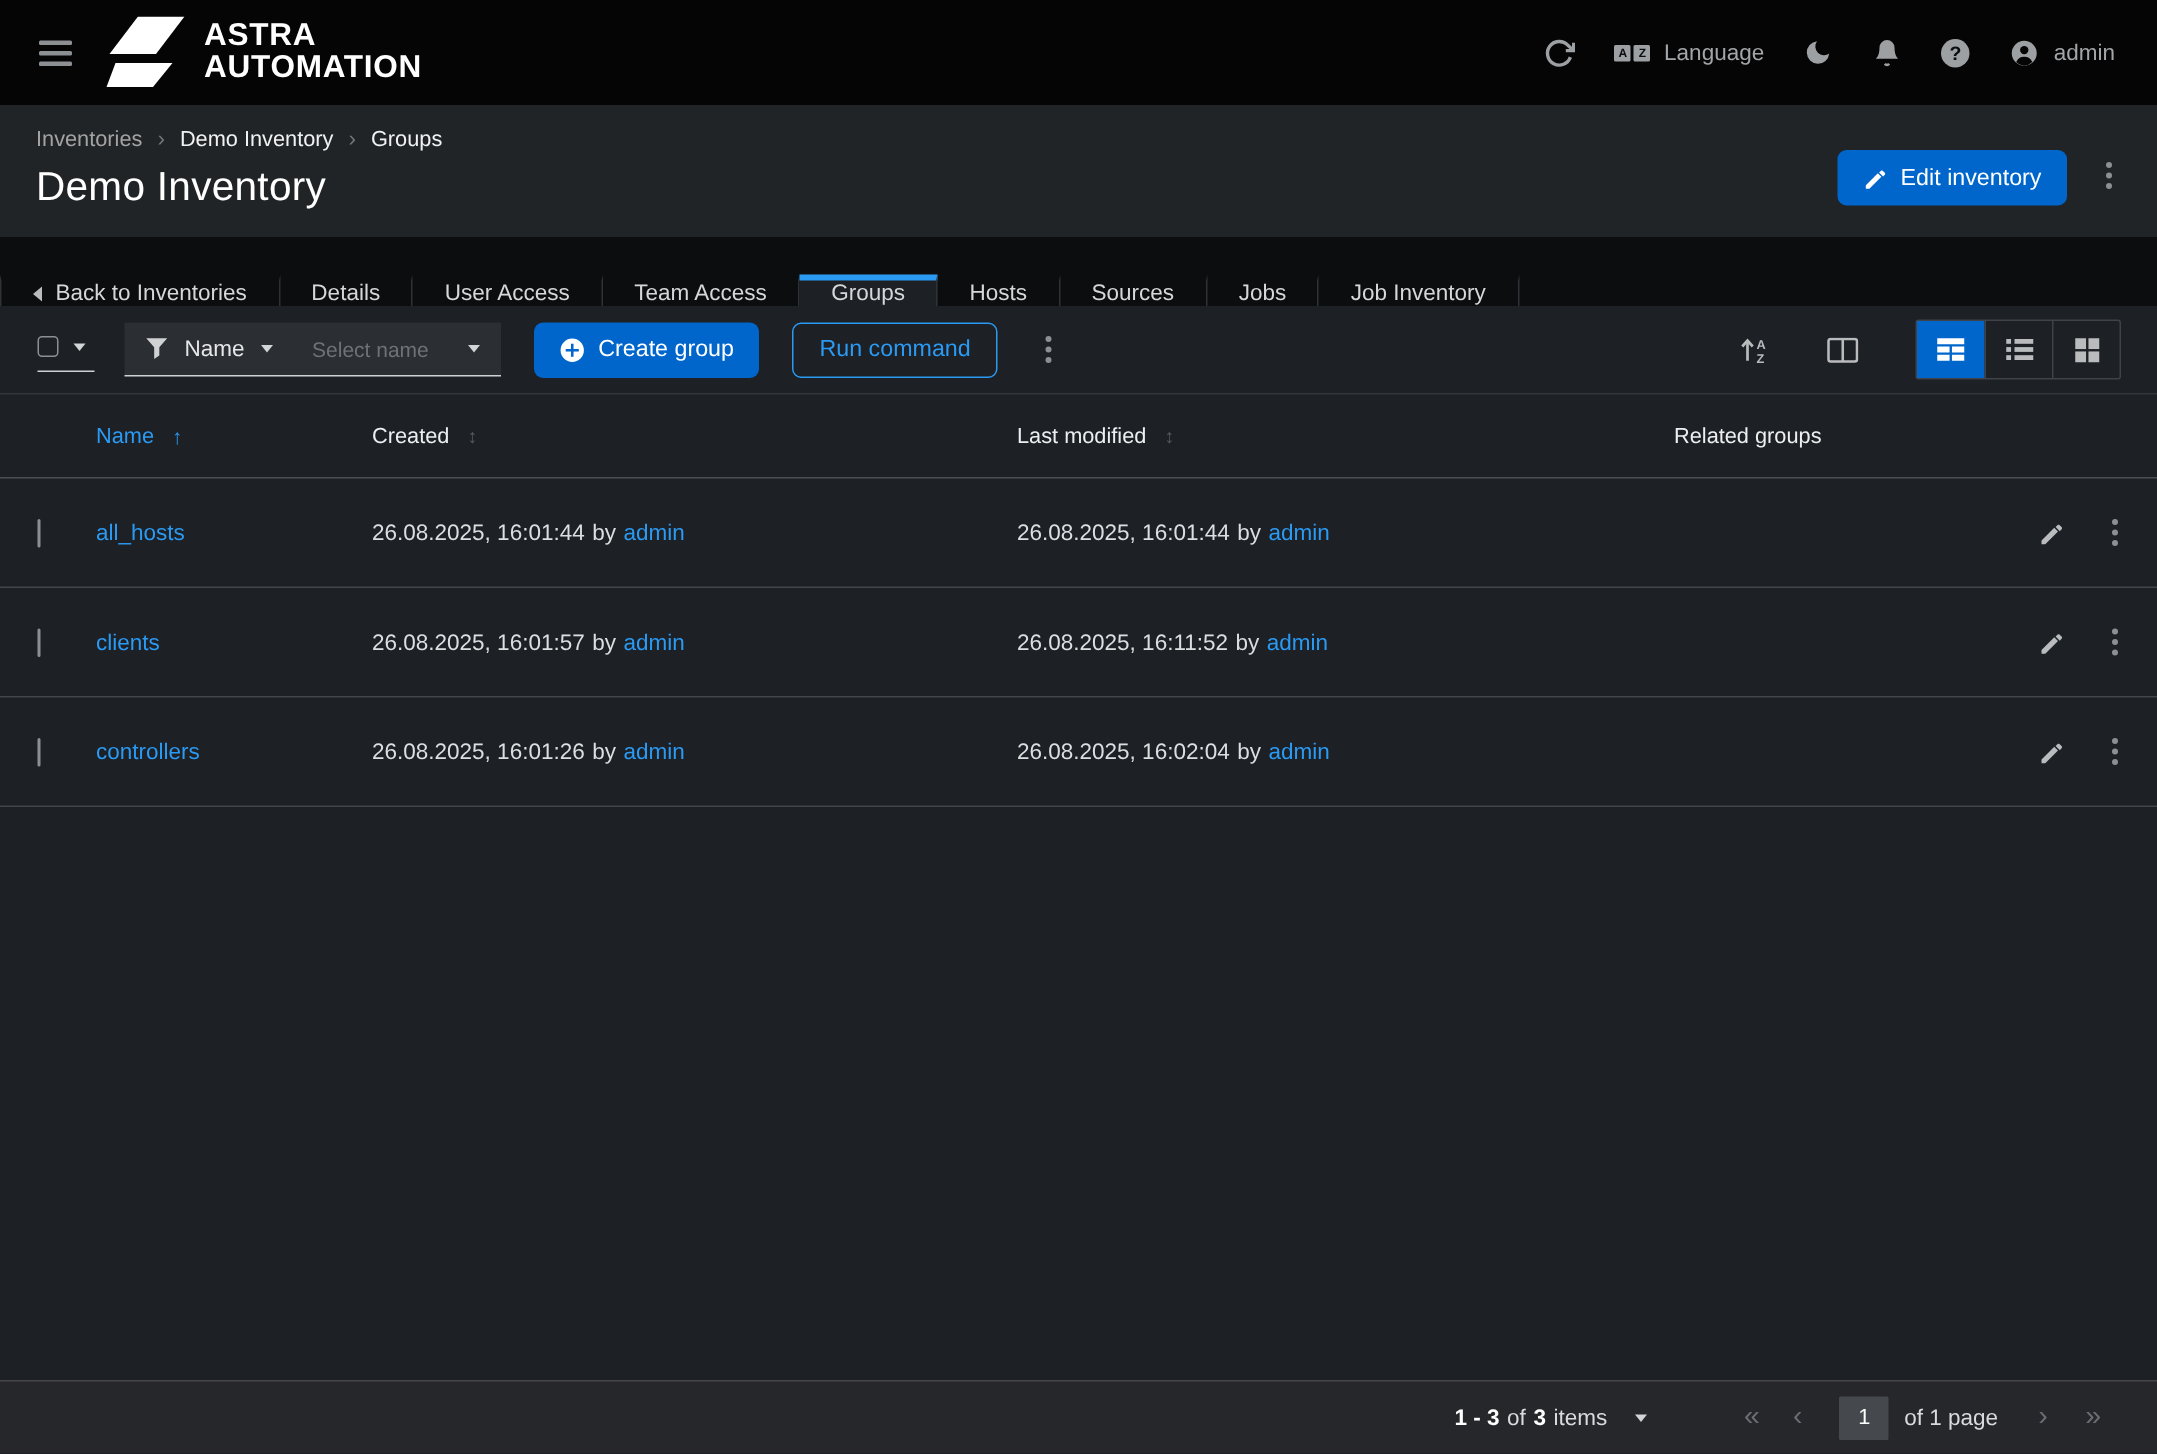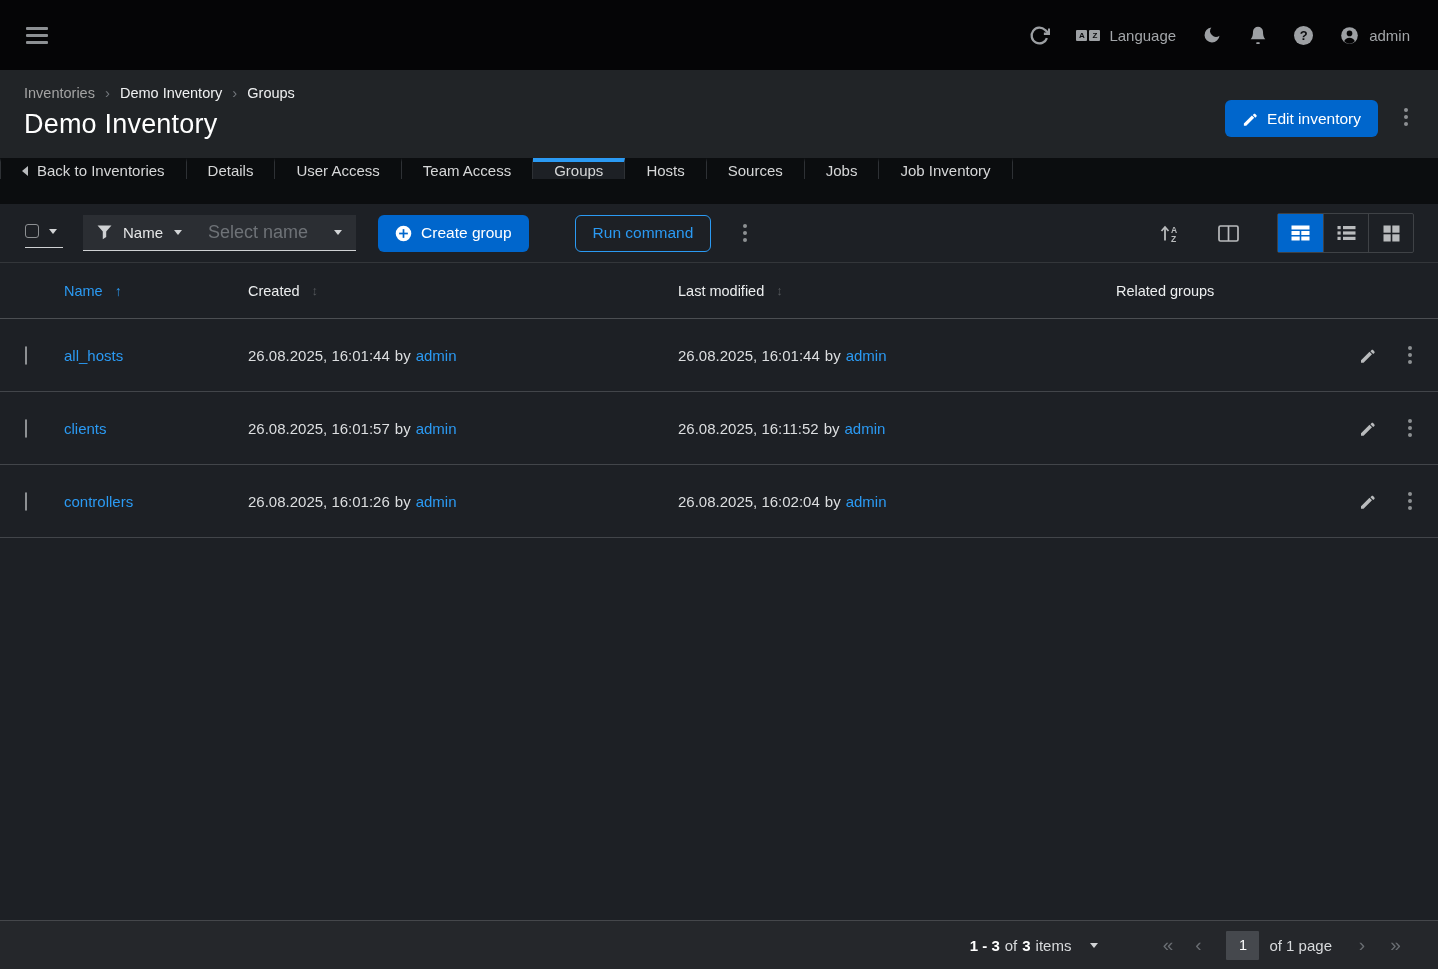--- a/index.html
+++ b/index.html
@@ -40,44 +40,44 @@
   .page-title { color:#fff; font-size:27px; font-weight:500; margin-top:8px; letter-spacing:0.2px; }
   .header-actions { display:flex; align-items:flex-start; gap:20px; padding-top:16px;justify-content:flex-end; }
   .btn-primary {
     background:#0066cc; color:#fff; border:none; border-radius:6px; height:37px;
     padding:0 17px; font-size:15.5px; font-family:inherit; cursor:pointer;
     display:flex; align-items:center; gap:9px;
   }
   .kebab { display:flex; flex-direction:column; gap:3px; padding:8px 6px; cursor:pointer; background:none; border:none; }
   .kebab i { width:4px; height:4px; border-radius:50%; background:#8d9093; display:block; }
   
-  .tab-bar { flex:0 0 46px; background:#0b0d0f; display:flex; align-items:flex-start; }
+  .tab-bar { flex:0 0 46px; background:#0b0d0f; display:flex; align-items:flex-end; }
   .tab {
     display:flex; align-items:center; gap:9px; padding:0 21px; font-size:15px; color:#d6d7d8;
     border-right:1px solid #2e3135; border-top:4px solid transparent; cursor:pointer; background:transparent;
   }
   .tab:first-child { border-left:1px solid #2e3135; }
   .tab.active { background:#1d2025; border-top:4px solid #2b9af3; }
   .back-tri { width:0; height:0; border-top:5px solid transparent; border-bottom:5px solid transparent; border-right:6px solid #b9bbbd; }
   
   .content { flex:1; display:flex; flex-direction:column; }
   .toolbar { flex:0 0 58px; display:flex; align-items:center; padding:0 24px 0 25px; gap:14px; }
   .bulk-select { display:flex; align-items:center; gap:10px; padding:6px 6px 9px 0; border-bottom:1px solid #cfd1d3; cursor:pointer; }
   .checkbox { width:14px; height:14px; border:1.5px solid #8d9093; border-radius:3px; background:transparent; cursor:pointer; }
   .caret { width:0; height:0; border-left:4.5px solid transparent; border-right:4.5px solid transparent; border-top:5.5px solid #d2d4d6; }
   .filter-group {
     display:flex; align-items:center; background:#2b2e33; height:36px; border-bottom:1px solid #cfd1d3;
     padding:0 14px; gap:12px; margin-left:6px;
   }
   .filter-attr { display:flex; align-items:center; gap:11px; cursor:pointer; color:#e6e7e8; font-size:15px; }
   .filter-value { display:flex; align-items:center; gap:26px; cursor:pointer; margin-left:14px; }
-  .placeholder { color:#6e7control; color:#6e7277; font-size:18px; }
+  .placeholder { color:#6e7control; color:#6e7277; font-size:14px; }
   .btn-secondary {
     background:transparent; color:#2b9af3; border:1px solid #2b9af3; border-radius:6px; height:37px;
-    padding:0 17px; font-size:15.5px; font-family:inherit; cursor:pointer; margin-left:32px;
+    padding:0 17px; font-size:15.5px; font-family:inherit; cursor:pointer; margin-left:8px;
   }
   .toolbar .btn-primary { margin-left:8px; }
   .toolbar-right { margin-left:auto; display:flex; align-items:center; gap:30px; }
   .icon-btn { background:none; border:none; cursor:pointer; display:flex; align-items:center; padding:4px; }
   .view-toggle { display:flex; border:1px solid #3f4246; border-radius:2px; margin-left:4px; }
   .view-btn { width:45px; height:38px; display:flex; align-items:center; justify-content:center; background:transparent; border:none; cursor:pointer; border-left:1px solid #3f4246; }
   .view-btn:first-child { border-left:none; }
   .view-btn.active { background:#0066cc; }
   
   .grid-row { display:grid; grid-template-columns:64px 184px 430px 438px 217px 1fr; align-items:center; }
@@ -112,20 +112,30 @@
 </style>
 </head>
 <body>
 
 <header class="masthead">
   <div class="hamburger">
       <span></span>
       <span></span>
       <span></span>
     </div>
+  <div class="brand">
+    <svg width="54" height="48" viewBox="0 0 52 48">
+      <polygon points="21,0 52,0 33,25 2,25" fill="#fff"></polygon>
+      <polygon points="6,31 44,31 31,47 0,47" fill="#fff"></polygon>
+    </svg>
+    <div class="brand-text">
+      <div>ASTRA</div>
+      <div>AUTOMATION</div>
+    </div>
+  </div>
   <div class="masthead-right">
     <div class="mh-item">
       <svg width="21" height="21" viewBox="0 0 24 24" fill="none" stroke="#9da0a3" stroke-width="2.6">
         <polyline points="23 4 23 10 17 10"></polyline>
         <path d="M20.49 15a9 9 0 1 1-2.12-9.36L23 10"></path>
       </svg>
     </div>
     <div class="mh-item">
       <span class="lang-icon">
         <span class="lang-box">A</span>

